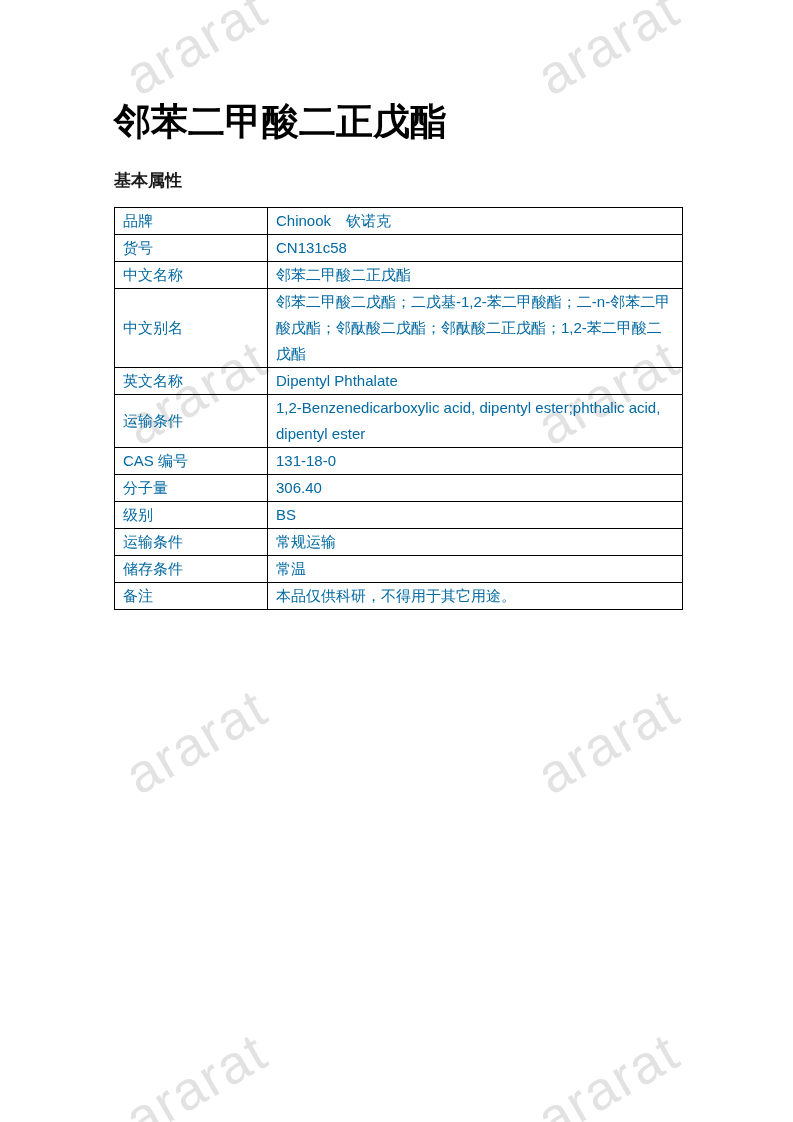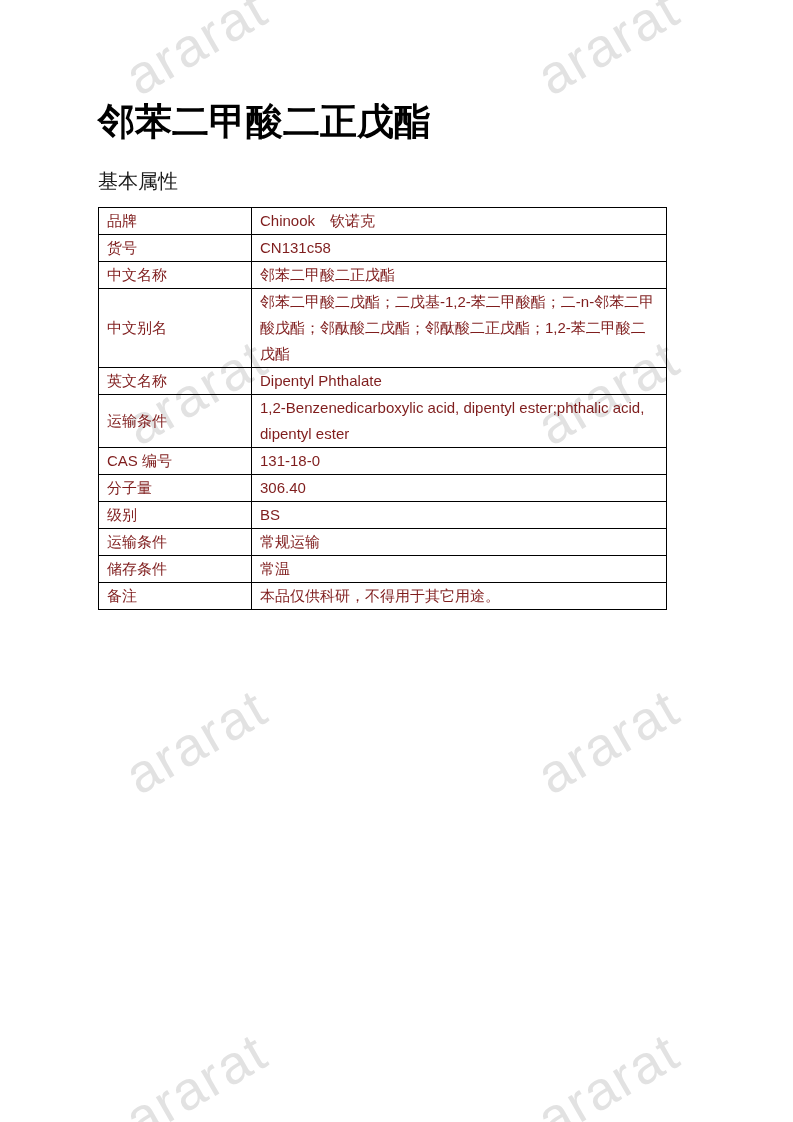--- a/index.html
+++ b/index.html
@@ -26,55 +26,55 @@
     font-size: 54px;
     letter-spacing: 2px;
     font-weight: 400;
     white-space: nowrap;
     user-select: none;
   }
 
   
   .content {
     position: absolute;
-    left: 98px;
+    left: 114px;
     top: 0;
     width: 568px;
   }
   .page-title {
     margin: 98px 0 0 0;
     font-size: 37px;
     line-height: 48px;
     font-weight: 700;
     color: #000000;
     white-space: nowrap;
   }
   .section-heading {
     margin-top: 26px;
-    font-size: 20px;
+    font-size: 17px;
     line-height: 18px;
-    font-weight: 400;
+    font-weight: 700;
     color: #1a1a1a;
   }
   table.properties-table {
     margin-top: 17px;
     width: 568px;
     border-collapse: collapse;
     table-layout: fixed;
   }
   table.properties-table col.c-label { width: 153px; }
   table.properties-table col.c-value { width: 415px; }
   table.properties-table td {
     border: 1px solid #000000;
     padding: 0 8px;
     height: 26px;
     font-size: 15px;
     line-height: 26px;
     vertical-align: middle;
-    color: #7f1d1d;
+    color: #0369a1;
     word-wrap: break-word;
   }
 </style>
 </head>
 <body>
 
 <div class="watermark-layer">
   <span class="watermark" style="left: 196px; top: 42px; color: rgb(226, 226, 226);">ararat</span>
   <span class="watermark" style="left: 608px; top: 42px; color: rgb(226, 226, 226);">ararat</span>
   <span class="watermark" style="left: 196px; top: 392px; color: rgb(226, 226, 226);">ararat</span>

